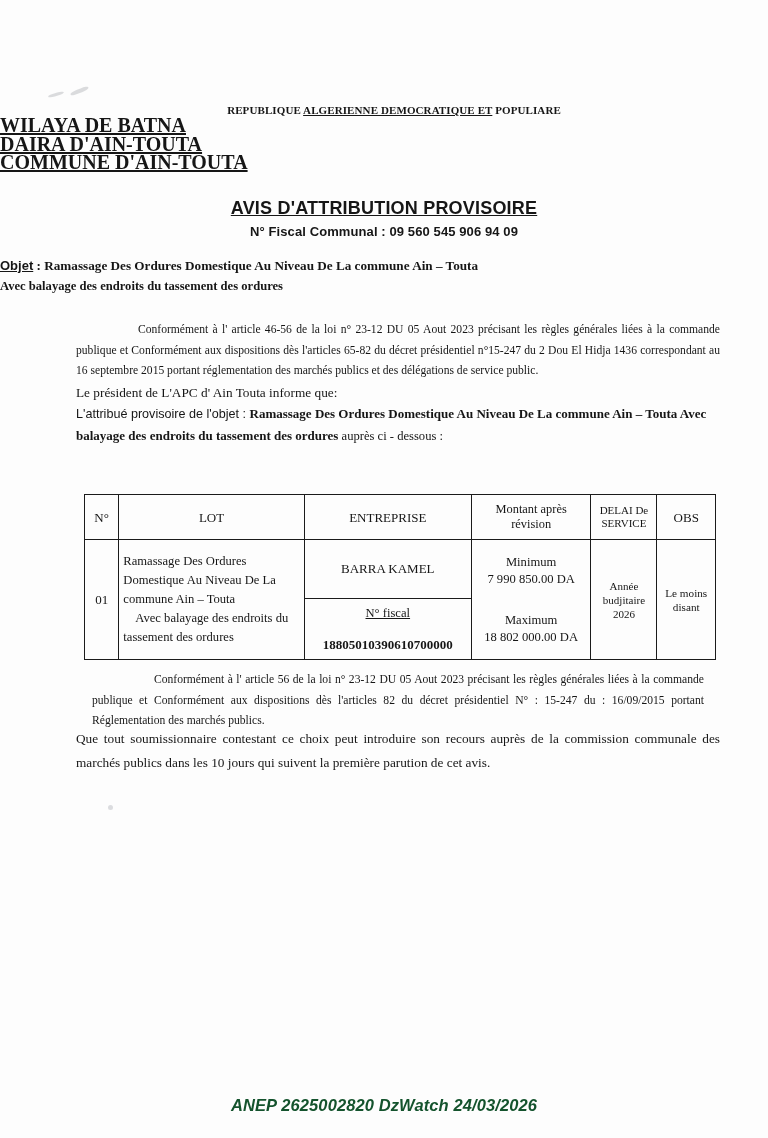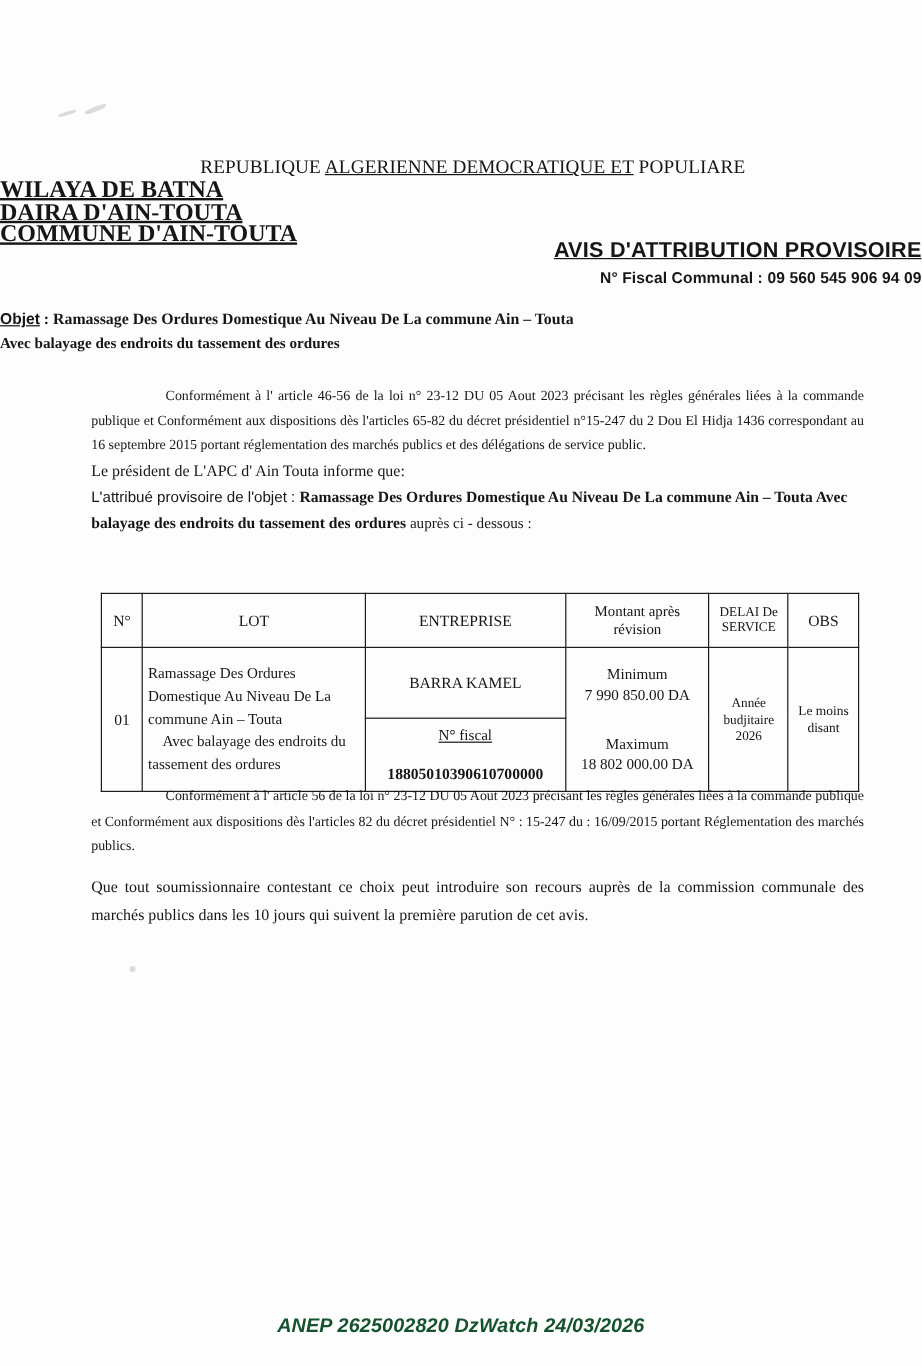--- a/index.html
+++ b/index.html
@@ -60,41 +60,40 @@
 
   
   .letterhead {
     position: absolute;
     left: 0;
     right: 0;
     top: 104px;
   }
   .lh-line1 {
     text-align: center;
-    font-weight: normal;
-    font-size: 16px;
+    font-weight: bold;
+    font-size: 11px;
     letter-spacing: .1px;
     padding-left: 20px;
-    margin-top: 27px;
   }
   .lh-line1 .u { text-decoration: underline; }
   .lh-left {
     font-weight: bold;
     font-size: 20px;
     line-height: 18.5px;
   }
   .lh-left div { display: inline-block; text-decoration: underline; }
   .lh-left p { margin: 0; }
 
   
   .title-block {
     position: absolute;
     left: 0; right: 0;
     top: 198px;
-    text-align: right;
+    text-align: center;
     font-family: "Liberation Sans", sans-serif;
   }
   .title-main {
     font-weight: bold;
     font-size: 18px;
     letter-spacing: .2px;
     text-decoration: underline;
     display: inline-block;
   }
   .title-sub {
@@ -244,21 +243,21 @@
   
   .body-text-2 {
     position: absolute;
     left: 76px;
     width: 644px;
     top: 654px;
     font-size: 13.3px;
     line-height: 21.5px;
     text-align: justify;
   }
-  .body-text-2 p { margin: 0; }
+  .body-text-2 p { margin: 16px; }
 
   .body-text-3 {
     position: absolute;
     left: 76px;
     width: 644px;
     top: 727px;
     font-size: 13.3px;
     line-height: 24px;
     text-align: justify;
   }

